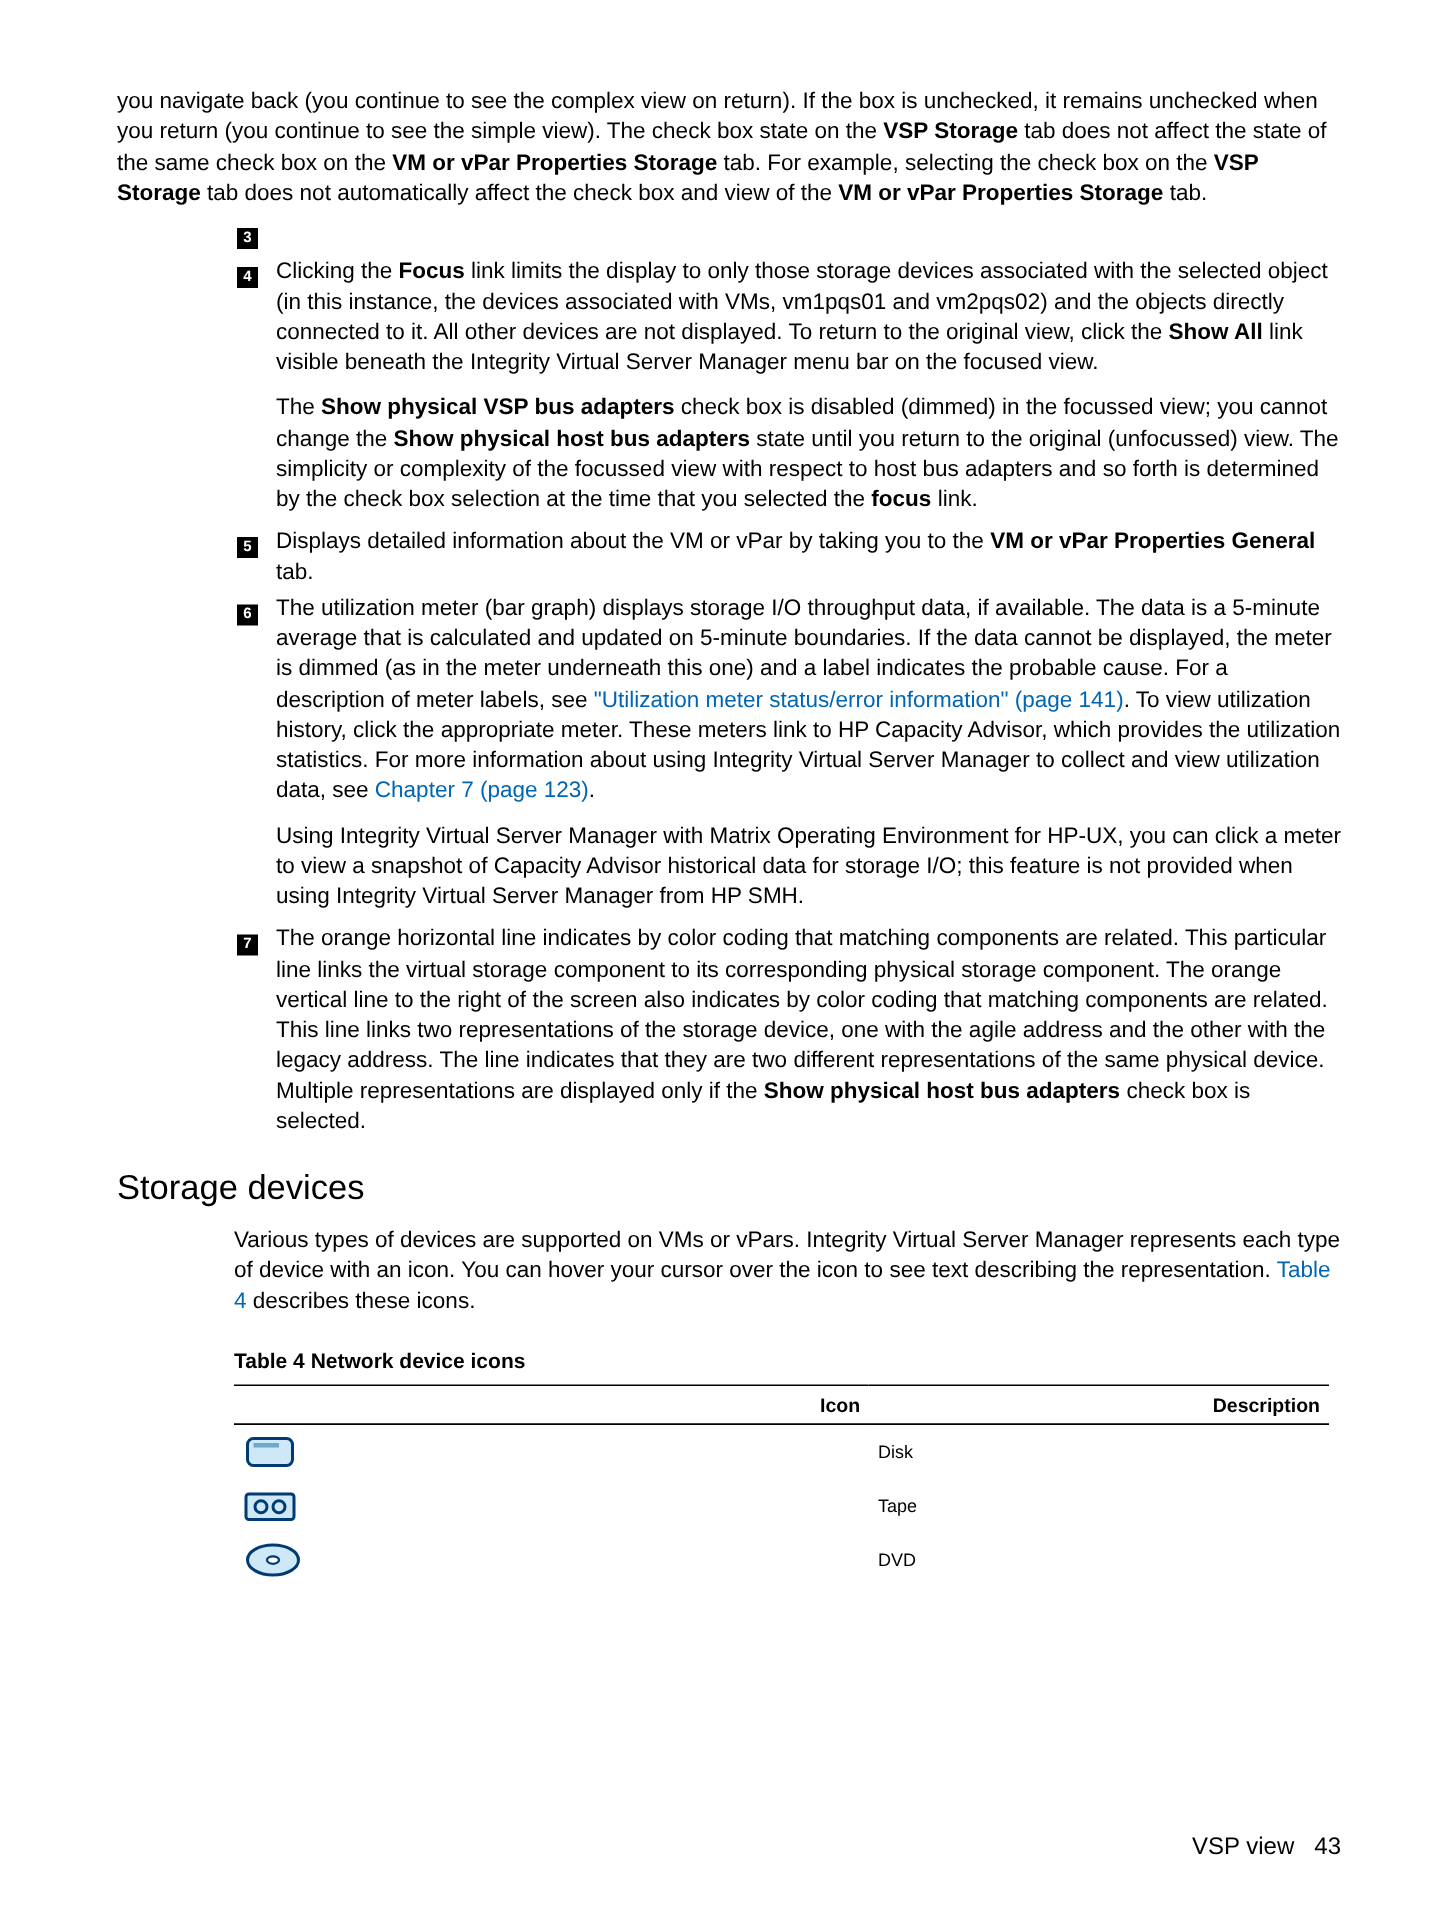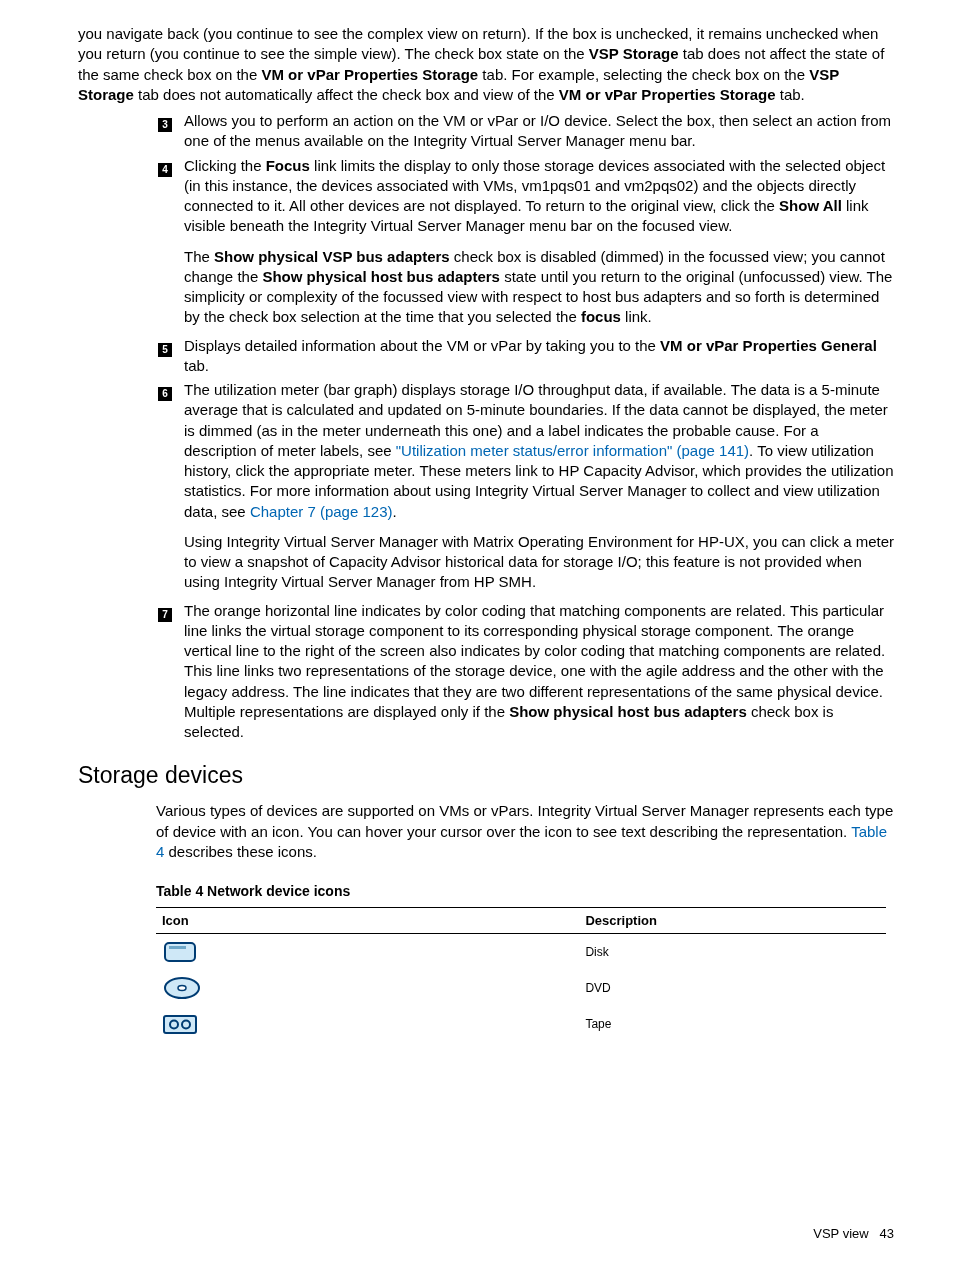--- a/index.html
+++ b/index.html
@@ -7,21 +7,21 @@
     font-size: 15px;
     color: #000;
     margin: 0;
     padding: 0;
     background: #fff;
     line-height: 1.35;
   }
   .page {
     width: 954px;
     min-height: 1271px;
-    padding: 24px 60px 30px 78px;
+    padding: 58px 60px 30px 78px;
     box-sizing: border-box;
     position: relative;
   }
   .content-indent {
     margin-left: 102px;
   }
   .para {
     margin: 0 0 4px 0;
   }
   .list-block {
@@ -70,54 +70,51 @@
     font-size: 14px;
     margin-left: 78px;
     margin-bottom: 6px;
   }
   table.icons {
     margin-left: 78px;
     border-collapse: collapse;
     width: 730px;
   }
   table.icons th {
-    text-align: left;
+    text-align: right;
     font-size: 13px;
     font-weight: bold;
     border-top: 1.5px solid #000;
     border-bottom: 1px solid #000;
     padding: 4px 6px;
   }
   table.icons td {
     padding: 6px 6px;
     font-size: 12px;
     vertical-align: middle;
   }
   .icon-cell svg { display:block; }
   .footer {
     position: absolute;
     bottom: 28px;
     right: 60px;
-    font-size: 13px;
+    font-size: 16px;
   }
 </style>
 </head>
 <body>
 
 <div class="page">
 
   <p class="para content-indent">
     <span>you navigate back (you continue to see the complex view on return). If the box is unchecked, it remains unchecked when you return (you continue to see the simple view). The check box state on the </span><b>VSP Storage</b><span> tab does not affect the state of the same check box on the </span><b>VM or vPar Properties Storage</b><span> tab. For example, selecting the check box on the </span><b>VSP Storage</b><span> tab does not automatically affect the check box and view of the </span><b>VM or vPar Properties Storage</b><span> tab.</span>
   </p>
 
   <div class="list-item list-block">
     <div class="callout"><span class="sq">3</span></div>
-    <div class="list-body">
-      <span>Allows you to perform an action on the VM or vPar or I/O device. Select the box, then select an action from one of the menus available on the Integrity Virtual Server Manager menu bar.</span>
-    </div>
   </div>
 
   <div class="list-item">
     <div class="callout"><span class="sq">4</span></div>
     <div class="list-body">
       <p class="para">
         <span>Clicking the </span><b>Focus</b><span> link limits the display to only those storage devices associated with the selected object (in this instance, the devices associated with VMs, vm1pqs01 and vm2pqs02) and the objects directly connected to it. All other devices are not displayed. To return to the original view, click the </span><b>Show All</b><span> link visible beneath the Integrity Virtual Server Manager menu bar on the focused view.</span>
       </p>
       <p class="para sub-para">
         <span>The </span><b>Show physical VSP bus adapters</b><span> check box is disabled (dimmed) in the focussed view; you cannot change the </span><b>Show physical host bus adapters</b><span> state until you return to the original (unfocussed) view. The simplicity or complexity of the focussed view with respect to host bus adapters and so forth is determined by the check box selection at the time that you selected the </span><b>focus</b><span> link.</span>
@@ -170,44 +167,44 @@
       <tr>
         <td class="icon-cell">
           <span>
             <svg width="36" height="24" viewBox="0 0 36 24">
               <rect x="3" y="3" width="30" height="18" rx="4" ry="4" fill="#cfe8f7" stroke="#003c73" stroke-width="2"></rect>
               <rect x="7" y="6" width="17" height="3" fill="#6fa8c9"></rect>
             </svg>
           </span>
         </td>
         <td>Disk</td>
-      </tr>
-      <tr>
-        <td class="icon-cell">
-          <span>
-            <svg width="40" height="24" viewBox="0 0 40 24">
-              <ellipse cx="20" cy="12" rx="17" ry="10" fill="#cfe8f7" stroke="#003c73" stroke-width="2"></ellipse>
-              <ellipse cx="20" cy="12" rx="4" ry="2.5" fill="#fff" stroke="#003c73" stroke-width="1.5"></ellipse>
-            </svg>
-          </span>
-        </td>
-        <td>DVD</td>
       </tr>
       <tr>
         <td class="icon-cell">
           <span>
             <svg width="36" height="24" viewBox="0 0 36 24">
               <rect x="2" y="4" width="32" height="17" rx="2" fill="#cfe8f7" stroke="#003c73" stroke-width="2"></rect>
               <circle cx="12" cy="12.5" r="4" fill="none" stroke="#003c73" stroke-width="2"></circle>
               <circle cx="24" cy="12.5" r="4" fill="none" stroke="#003c73" stroke-width="2"></circle>
             </svg>
           </span>
         </td>
         <td>Tape</td>
       </tr>
+      <tr>
+        <td class="icon-cell">
+          <span>
+            <svg width="40" height="24" viewBox="0 0 40 24">
+              <ellipse cx="20" cy="12" rx="17" ry="10" fill="#cfe8f7" stroke="#003c73" stroke-width="2"></ellipse>
+              <ellipse cx="20" cy="12" rx="4" ry="2.5" fill="#fff" stroke="#003c73" stroke-width="1.5"></ellipse>
+            </svg>
+          </span>
+        </td>
+        <td>DVD</td>
+      </tr>
     </tbody>
   </table>
 
   <div class="footer">
     <span>VSP view</span>&nbsp;&nbsp;&nbsp;<span>43</span>
   </div>
 
 </div>
 
 </body></html>

